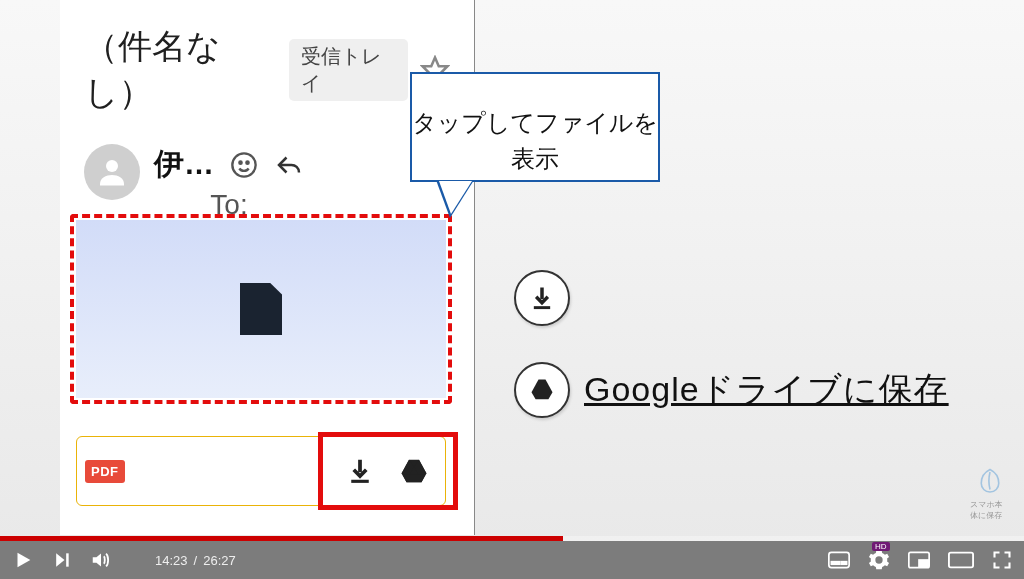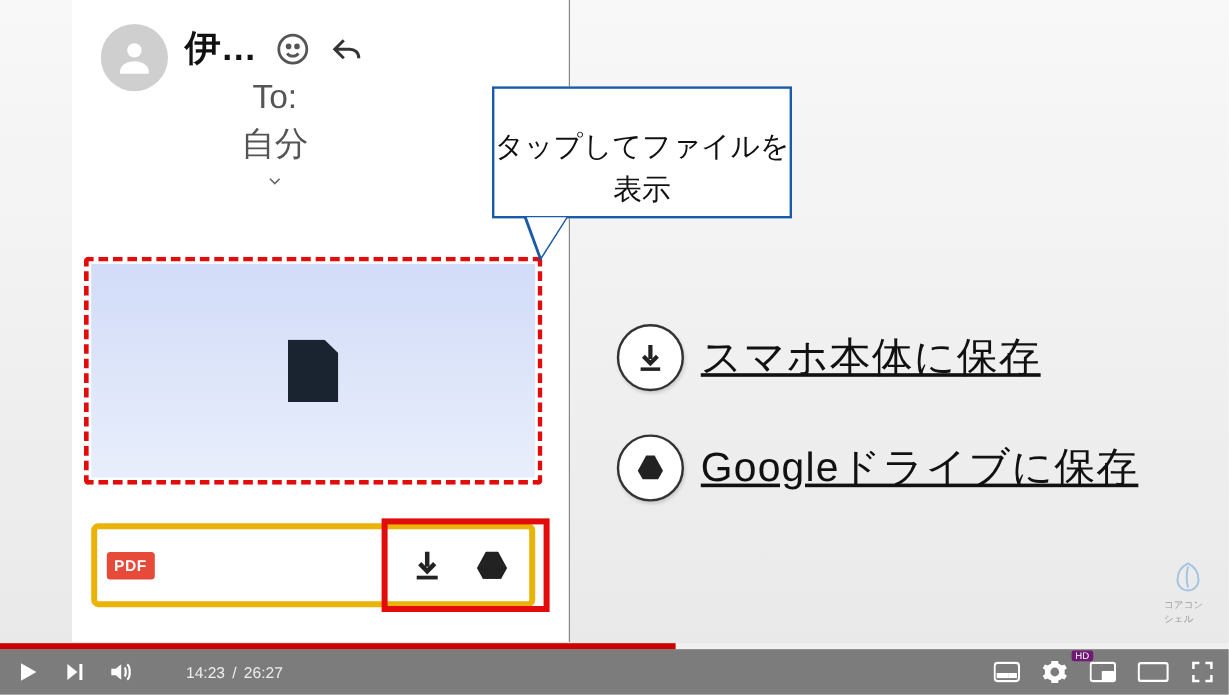--- a/index.html
+++ b/index.html
@@ -45,21 +45,21 @@
       border: 4px dashed #e30c0c; border-radius: 4px;
     }
     .file-icon { width: 42px; height: 52px; background: #1a2330; clip-path: polygon(0 0, 72% 0, 100% 22%, 100% 100%, 0 100%); }
     
     .chip-row {
       position: absolute; left: 76px; top: 436px;
       width: 370px; height: 70px;
       display: flex; align-items: center; gap: 14px;
       padding: 0 8px;
       background: #fff;
-      border: 5px solid #eab308; border-radius: 6px;
+      border: 1px solid #eab308; border-radius: 6px;
     }
     .pdf-badge { background: #e84a3a; color: #fff; font-size: 13px; font-weight: 700; padding: 4px 6px; border-radius: 3px; letter-spacing: 0.5px; }
     .filename { font-size: 24px; font-weight: 600; color: #111; }
     .chip-actions { margin-left: auto; display: flex; gap: 24px; padding-right: 8px; }
     .red-box {
       position: absolute; left: 318px; top: 432px;
       width: 140px; height: 78px;
       border: 5px solid #e30c0c;
     }
     
@@ -115,27 +115,36 @@
       position: absolute; left: 0; bottom: 0; width: 100%; height: 38px;
       background: rgba(15,15,15,0.5);
       display: flex; align-items: center; padding: 0 12px; gap: 18px;
       color: #eee;
     }
     .pb-left { display: flex; align-items: center; gap: 18px; }
     .pb-group { display: flex; align-items: center; gap: 18px; }
     .timecode { font-size: 13px; color: #eee; display: flex; align-items: center; gap: 6px; margin-left: 25px; }
     .chapter { font-size: 13px; color: #eee; max-width: 300px; white-space: nowrap; overflow: hidden; text-overflow: ellipsis; }
     .pb-right { margin-left: auto; display: flex; align-items: center; gap: 18px; position: relative; }
-    .hd-pill { position: absolute; top: -7px; left: 25px; background: #701a75; color: #fff; font-size: 8px; padding: 0 3px; border-radius: 2px; }
+    .hd-pill { position: absolute; top: -7px; left: 4px; background: #701a75; color: #fff; font-size: 8px; padding: 0 3px; border-radius: 2px; }
     .icon-btn { display: flex; align-items: center; justify-content: center; cursor: pointer; }
   </style>
 </head>
 <body>
 
 <div class="phone-panel">
+  <div class="subject-row">
+    <span class="subject">（件名なし）</span>
+    <span class="inbox-badge">受信トレイ</span>
+    <span class="star icon-btn">
+      <svg width="30" height="30" viewBox="0 0 24 24" fill="none" stroke="#888" stroke-width="2">
+          <polygon points="12 2 15 9 22 9 17 14 18.5 21 12 17.5 5.5 21 7 14 2 9 9 9"></polygon>
+        </svg>
+    </span>
+  </div>
   <div class="sender-row">
     <div class="avatar">
       <svg width="36" height="36" viewBox="0 0 24 24" fill="#fff">
           <circle cx="12" cy="8" r="4"></circle>
           <path d="M4 20c0-4 4-6 8-6s8 2 8 6v1H4z"></path>
         </svg>
     </div>
     <div class="sender-info">
       <div class="sender-top">
         <span class="sender-name">伊…</span>
@@ -201,37 +210,36 @@
 <div class="callout-tail"></div>
 
 <div class="legend legend1">
   <div class="legend-icon">
     <svg width="28" height="28" viewBox="0 0 24 24" fill="#222">
         <path d="M12 3v10" stroke="#222" stroke-width="3"></path>
         <path d="M7 11l5 5 5-5" stroke="#222" stroke-width="3" fill="none"></path>
         <rect x="5" y="19" width="14" height="2.5"></rect>
       </svg>
   </div>
-  <span class="legend-label">スマホ本体に保存</span>
 </div>
 <div class="legend legend2">
   <div class="legend-icon">
     <svg width="28" height="28" viewBox="0 0 24 24" fill="#222">
         <polygon points="9 3 15 3 21 14 17.5 20 6.5 20 3 14"></polygon>
       </svg>
   </div>
   <span class="legend-label">Googleドライブに保存</span>
 </div>
 
 <div class="watermark">
   <svg viewBox="0 0 24 24" fill="none" stroke="#6aa6d8" stroke-width="1.3">
       <path d="M12 2c-4 2-7 6-7 11 0 4 3 7 7 7s7-3 7-7c0-5-3-9-7-11z"></path>
       <path d="M12 4c-1 4-1 10 0 14"></path>
     </svg>
-  <span class="watermark-text">コアコンシェル</span>
+  <span class="watermark-text">スマホ本体に保存</span>
 </div>
 
 <div class="progress-line"></div>
 <div class="progress-red"></div>
 <div class="player-bar">
   <div class="pb-left pb-group">
     <span class="icon-btn">
       <svg width="22" height="22" viewBox="0 0 24 24" fill="#fff">
           <polygon points="6 4 20 12 6 20"></polygon>
         </svg>

